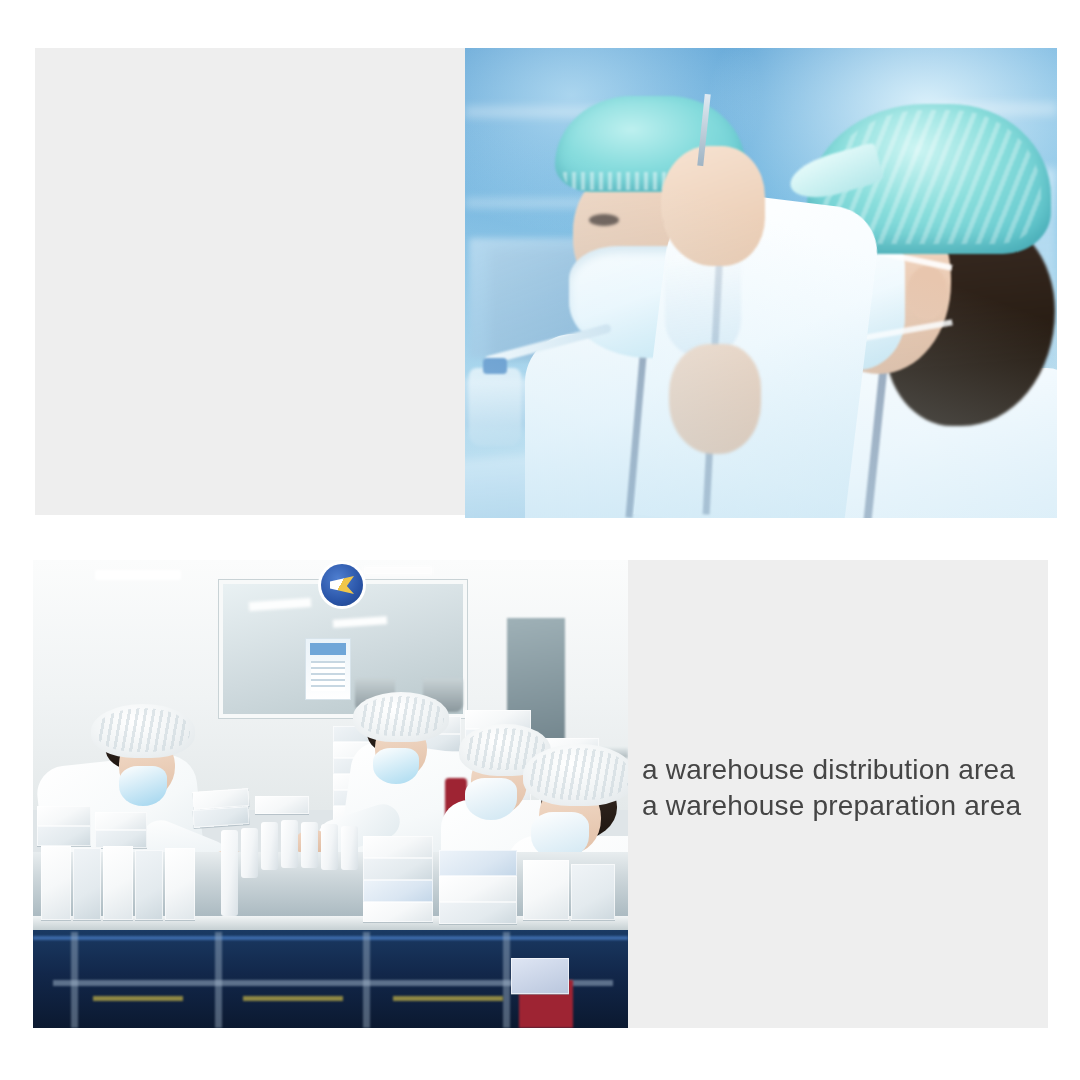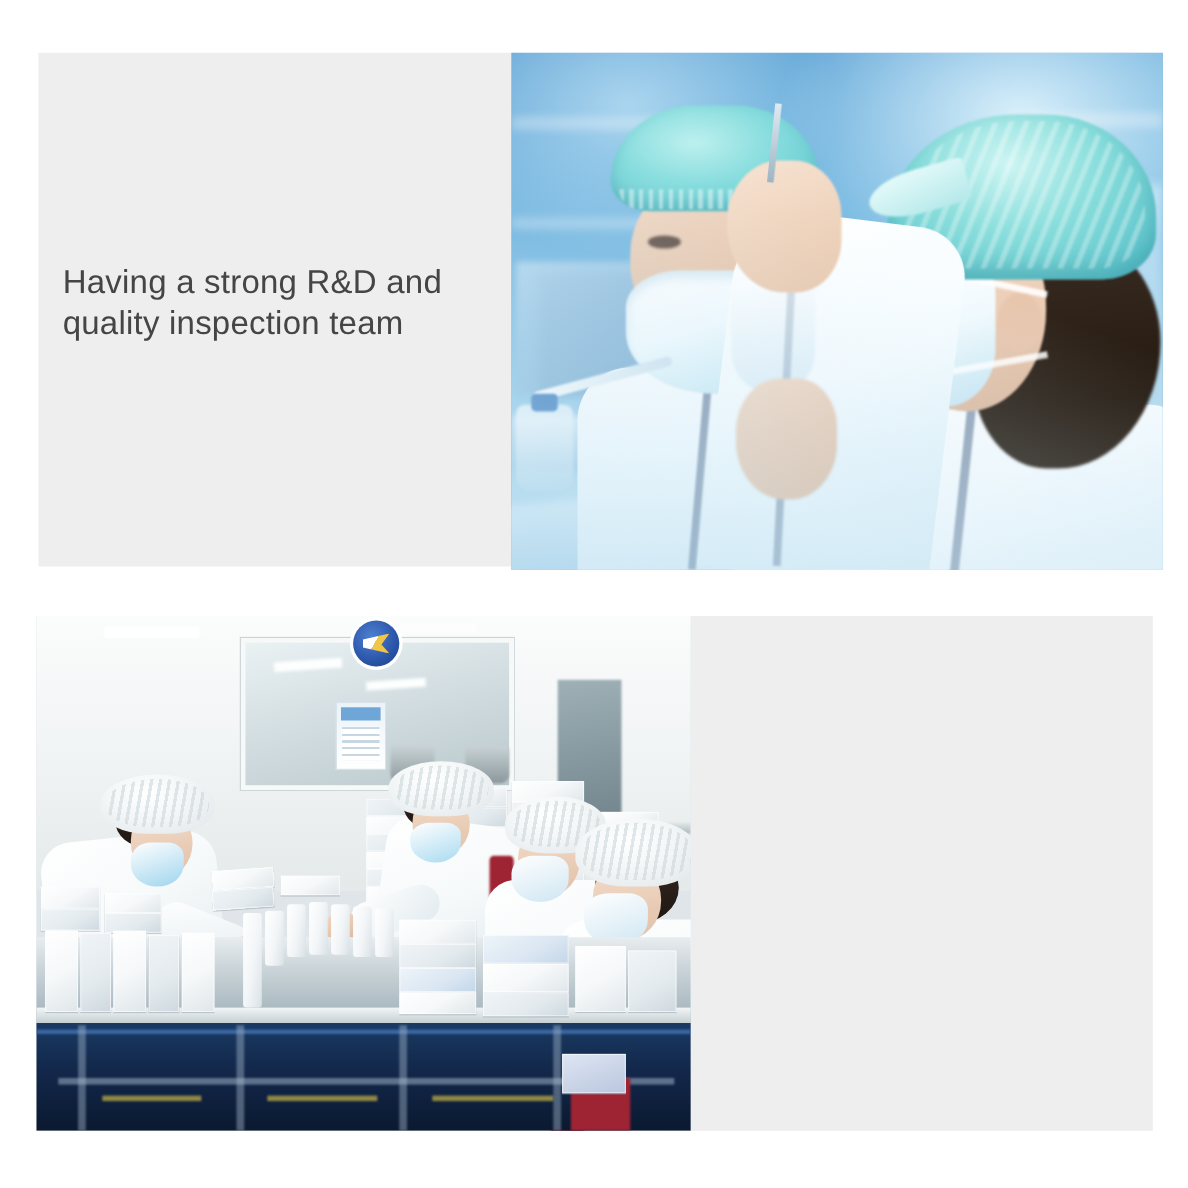--- a/index.html
+++ b/index.html
@@ -490,22 +490,20 @@
 </style>
 </head>
 <body>
 
 <div class="page">
 
   <div class="section-top">
 
     <div class="panel-gray-top"></div>
 
-    <div class="caption-top">Having a strong R&amp;D and
-quality inspection team</div>
 
     <div class="photo-top">
       <div class="lab-bg"></div>
 
       <div class="lab-shelf" style="left:0;top:58px;width:150px;height:12px;"></div>
       <div class="lab-shelf" style="left:0;top:150px;width:200px;height:10px;"></div>
       <div class="lab-dark" style="left:24px;top:200px;width:90px;height:110px;"></div>
       <div class="lab-cabinet"></div>
       <div class="lab-bench"></div>
       <div class="lab-counter"></div>
@@ -550,20 +548,22 @@
       <div class="tweezer"></div>
 
       <div class="haze"></div>
     </div>
   </div>
 
   <div class="section-bottom">
 
     <div class="panel-gray-bottom"></div>
 
+    <div class="caption-bottom">a warehouse distribution area
+a warehouse preparation area</div>
 
     <div class="photo-bottom">
 
       <div class="pk-wall"></div>
       <div class="pk-ceiling-light"></div>
       <div class="pk-ceiling-light2"></div>
 
       <div class="pk-window">
         <div class="light l1"></div>
         <div class="light l2"></div>

